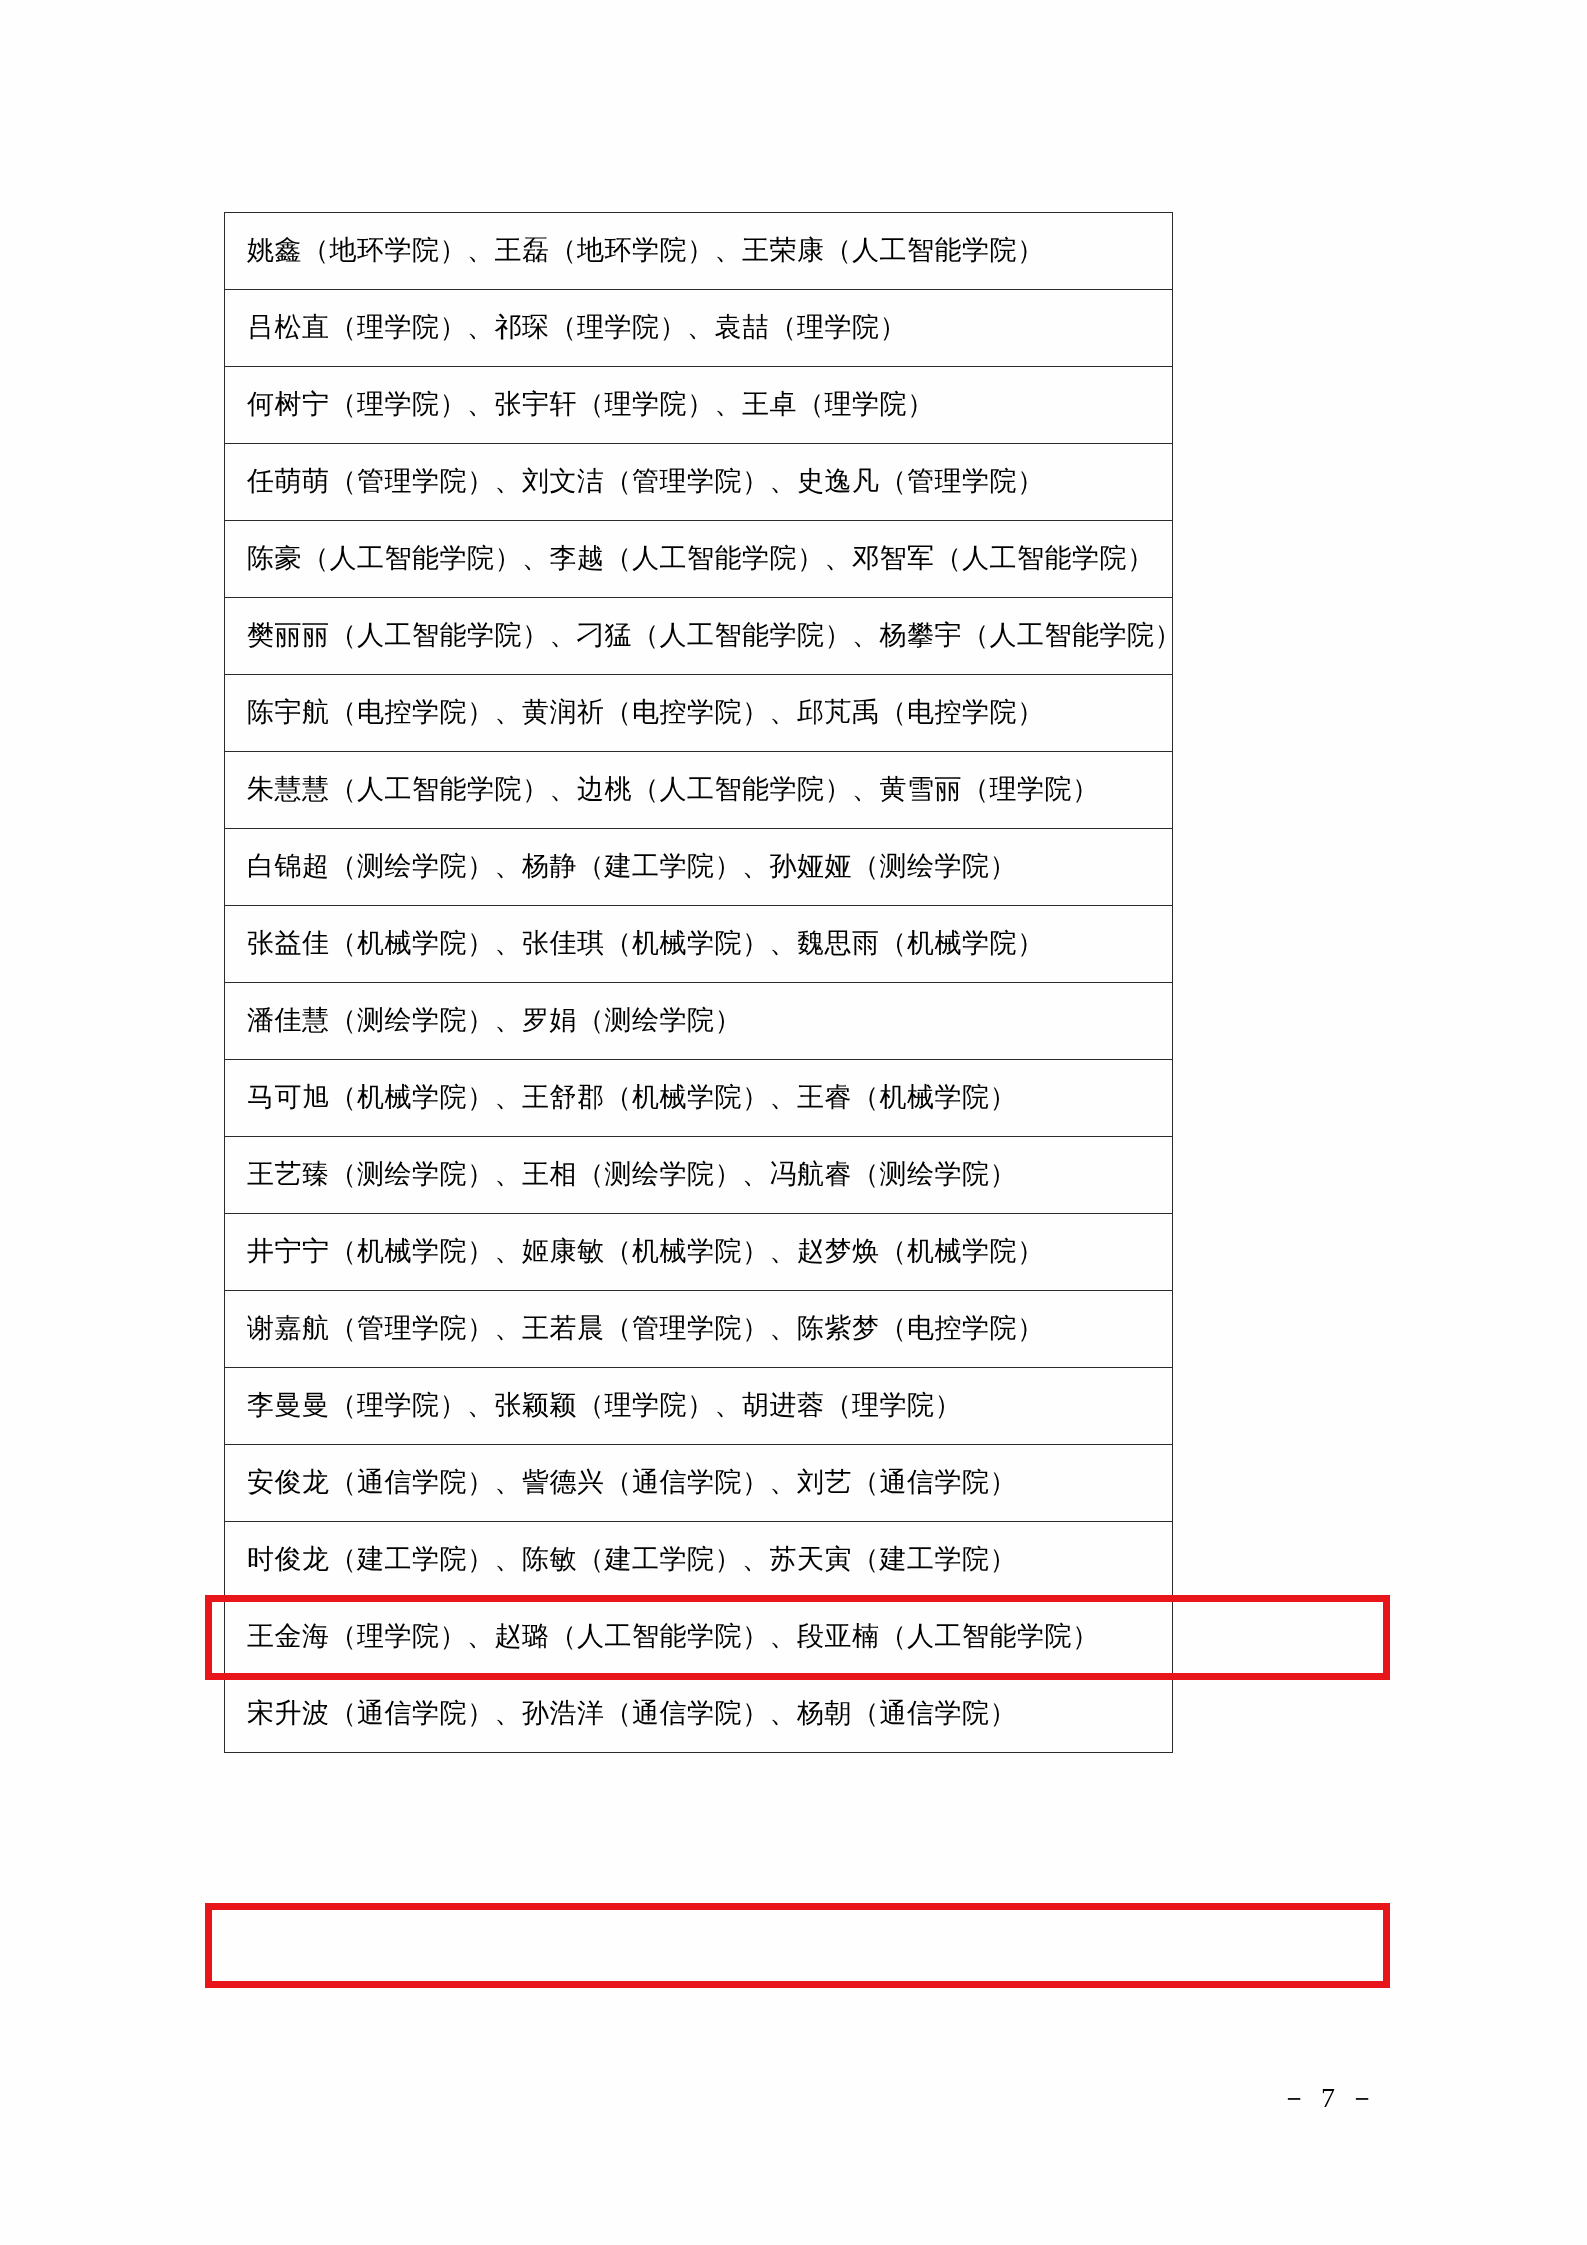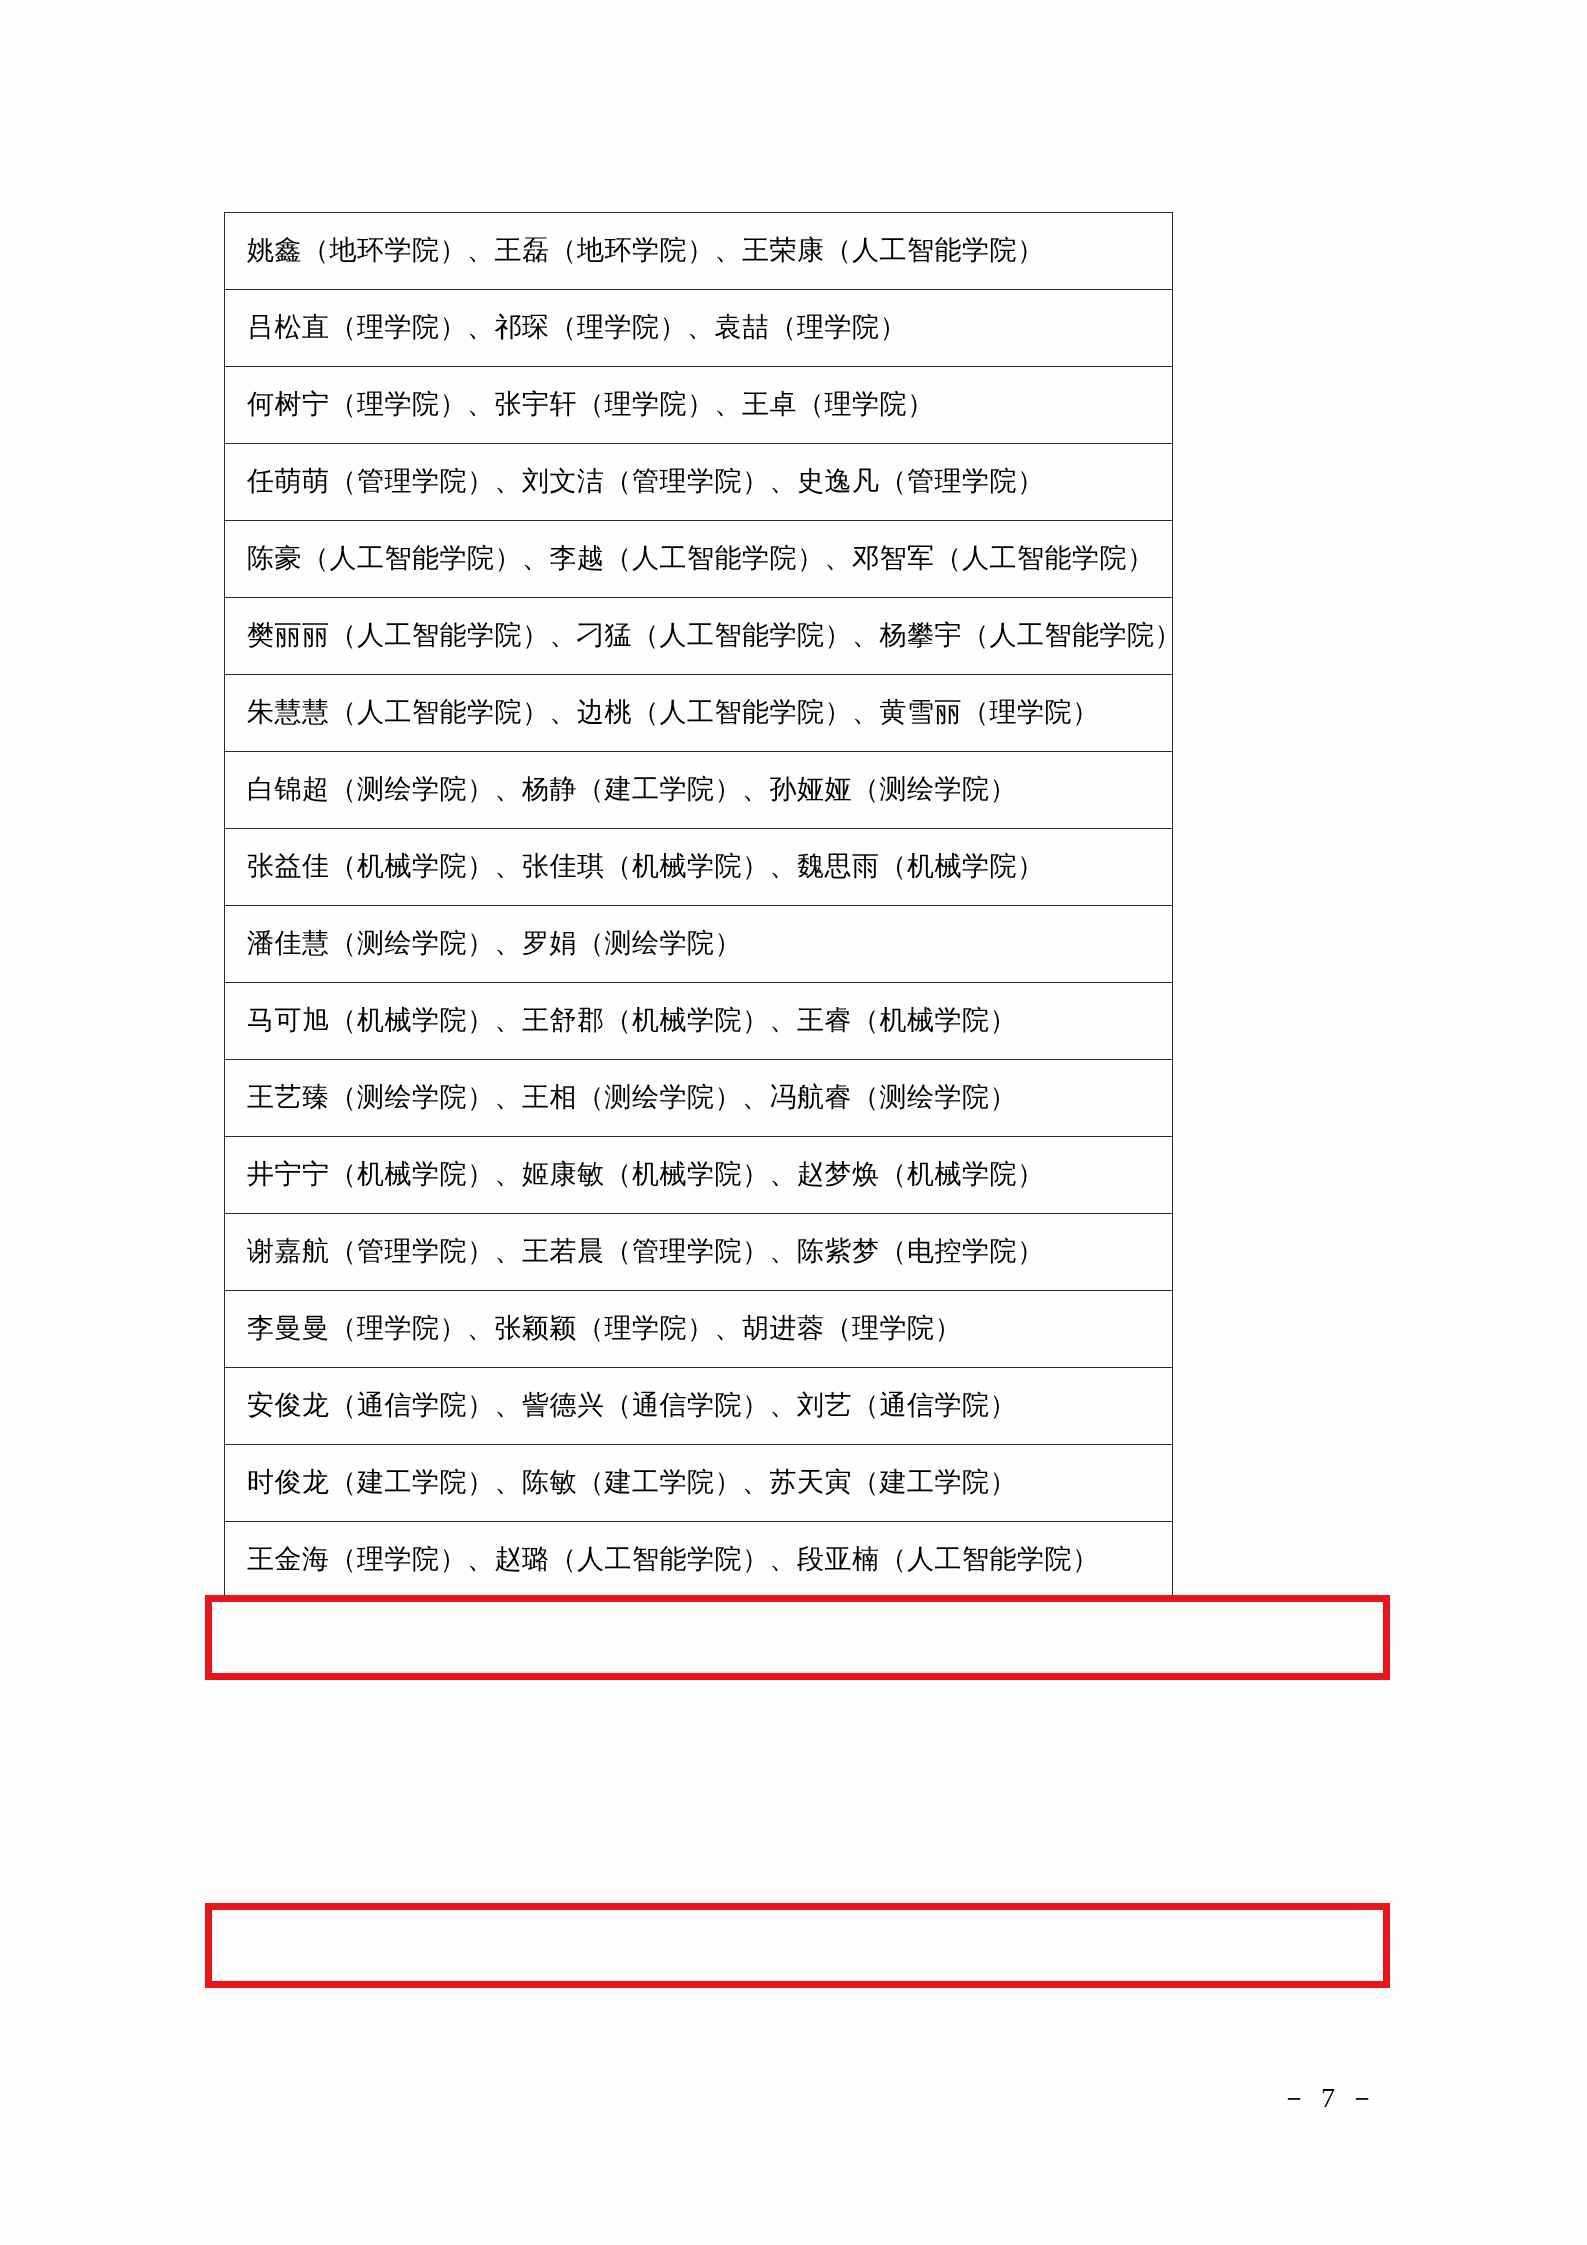--- a/index.html
+++ b/index.html
@@ -83,20 +83,23 @@
           <tr>
             <td>任萌萌（管理学院）、刘文洁（管理学院）、史逸凡（管理学院）</td>
           </tr>
           <tr>
             <td>陈豪（人工智能学院）、李越（人工智能学院）、邓智军（人工智能学院）</td>
           </tr>
           <tr>
             <td>樊丽丽（人工智能学院）、刁猛（人工智能学院）、杨攀宇（人工智能学院）</td>
           </tr>
           <tr>
+            <td>陈宇航（电控学院）、黄润祈（电控学院）、邱芃禹（电控学院）</td>
+          </tr>
+          <tr>
             <td>朱慧慧（人工智能学院）、边桃（人工智能学院）、黄雪丽（理学院）</td>
           </tr>
           <tr>
             <td>白锦超（测绘学院）、杨静（建工学院）、孙娅娅（测绘学院）</td>
           </tr>
           <tr>
             <td>张益佳（机械学院）、张佳琪（机械学院）、魏思雨（机械学院）</td>
           </tr>
           <tr>
             <td>潘佳慧（测绘学院）、罗娟（测绘学院）</td>
@@ -118,20 +121,23 @@
           </tr>
           <tr class="highlight">
             <td>安俊龙（通信学院）、訾德兴（通信学院）、刘艺（通信学院）</td>
           </tr>
           <tr>
             <td>时俊龙（建工学院）、陈敏（建工学院）、苏天寅（建工学院）</td>
           </tr>
           <tr>
             <td>王金海（理学院）、赵璐（人工智能学院）、段亚楠（人工智能学院）</td>
           </tr>
+          <tr class="highlight">
+            <td>宋升波（通信学院）、孙浩洋（通信学院）、杨朝（通信学院）</td>
+          </tr>
         </tbody>
     </table>
   <div class="hl-box" style="border-color: rgb(232, 22, 26); left: -3.5px; top: 1382.5px; width: 1185px; height: 85px;"></div>
       <div class="hl-box" style="border-color: rgb(232, 22, 26); left: -3.5px; top: 1690.5px; width: 1185px; height: 85px;"></div>
     </div>
 
   <div class="page-number">－ 7 －</div>
 
 </div>
 

